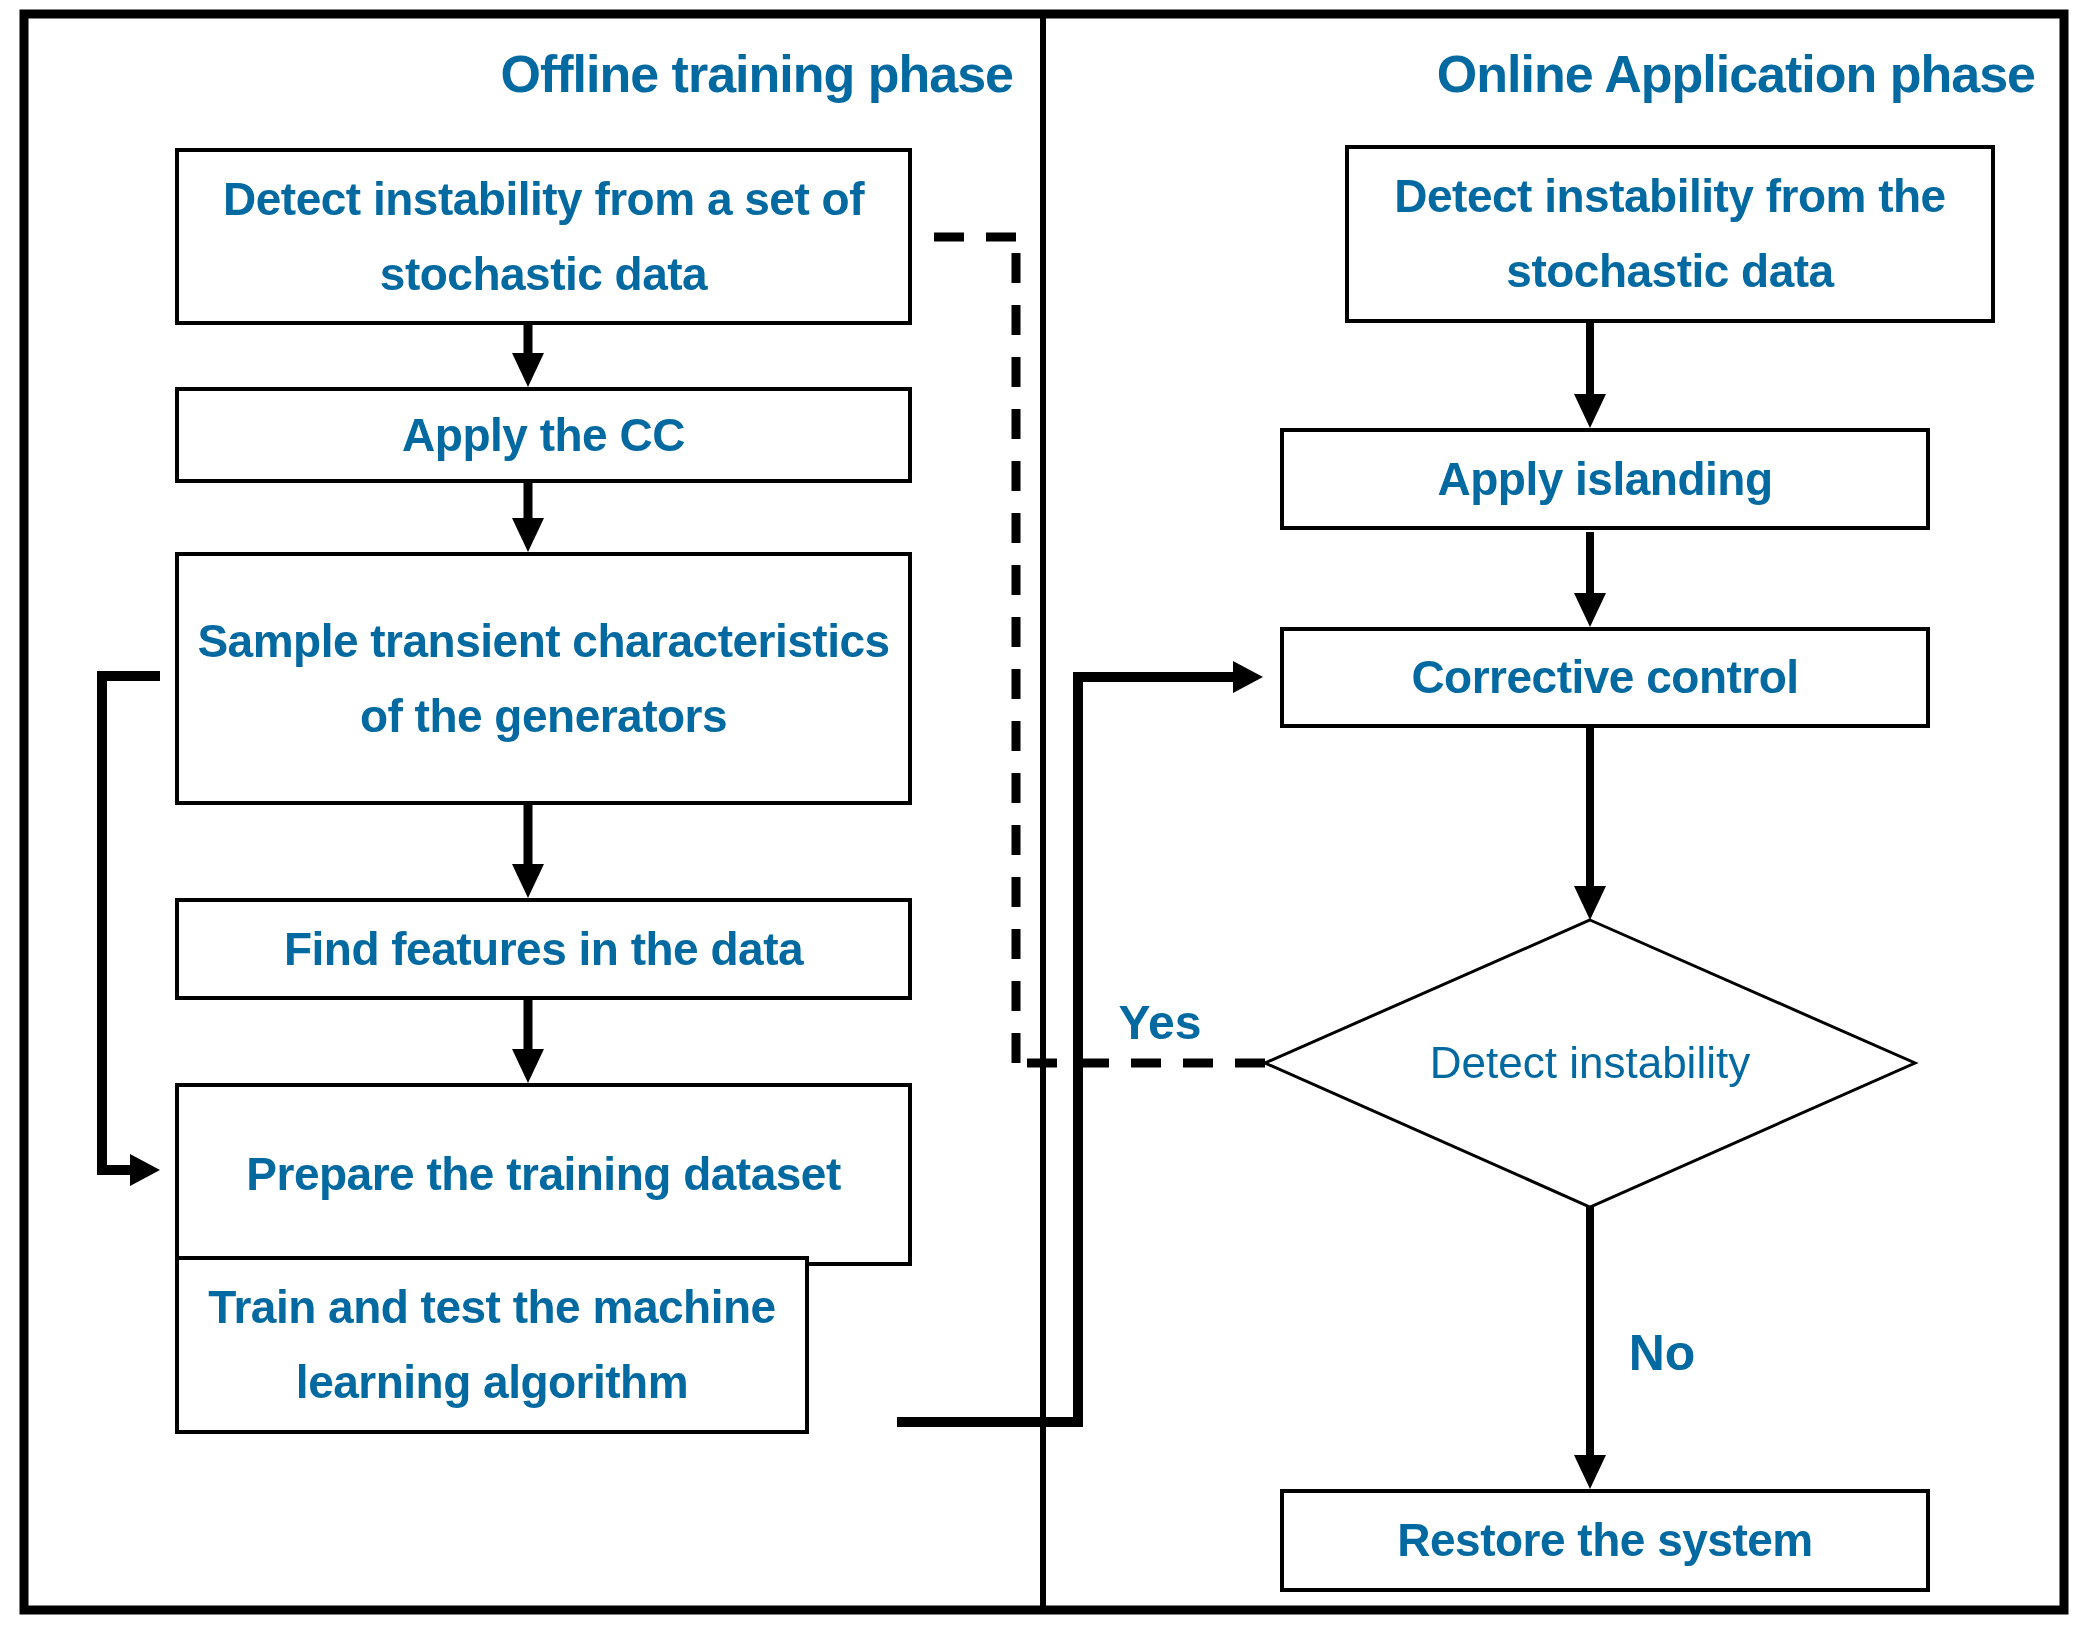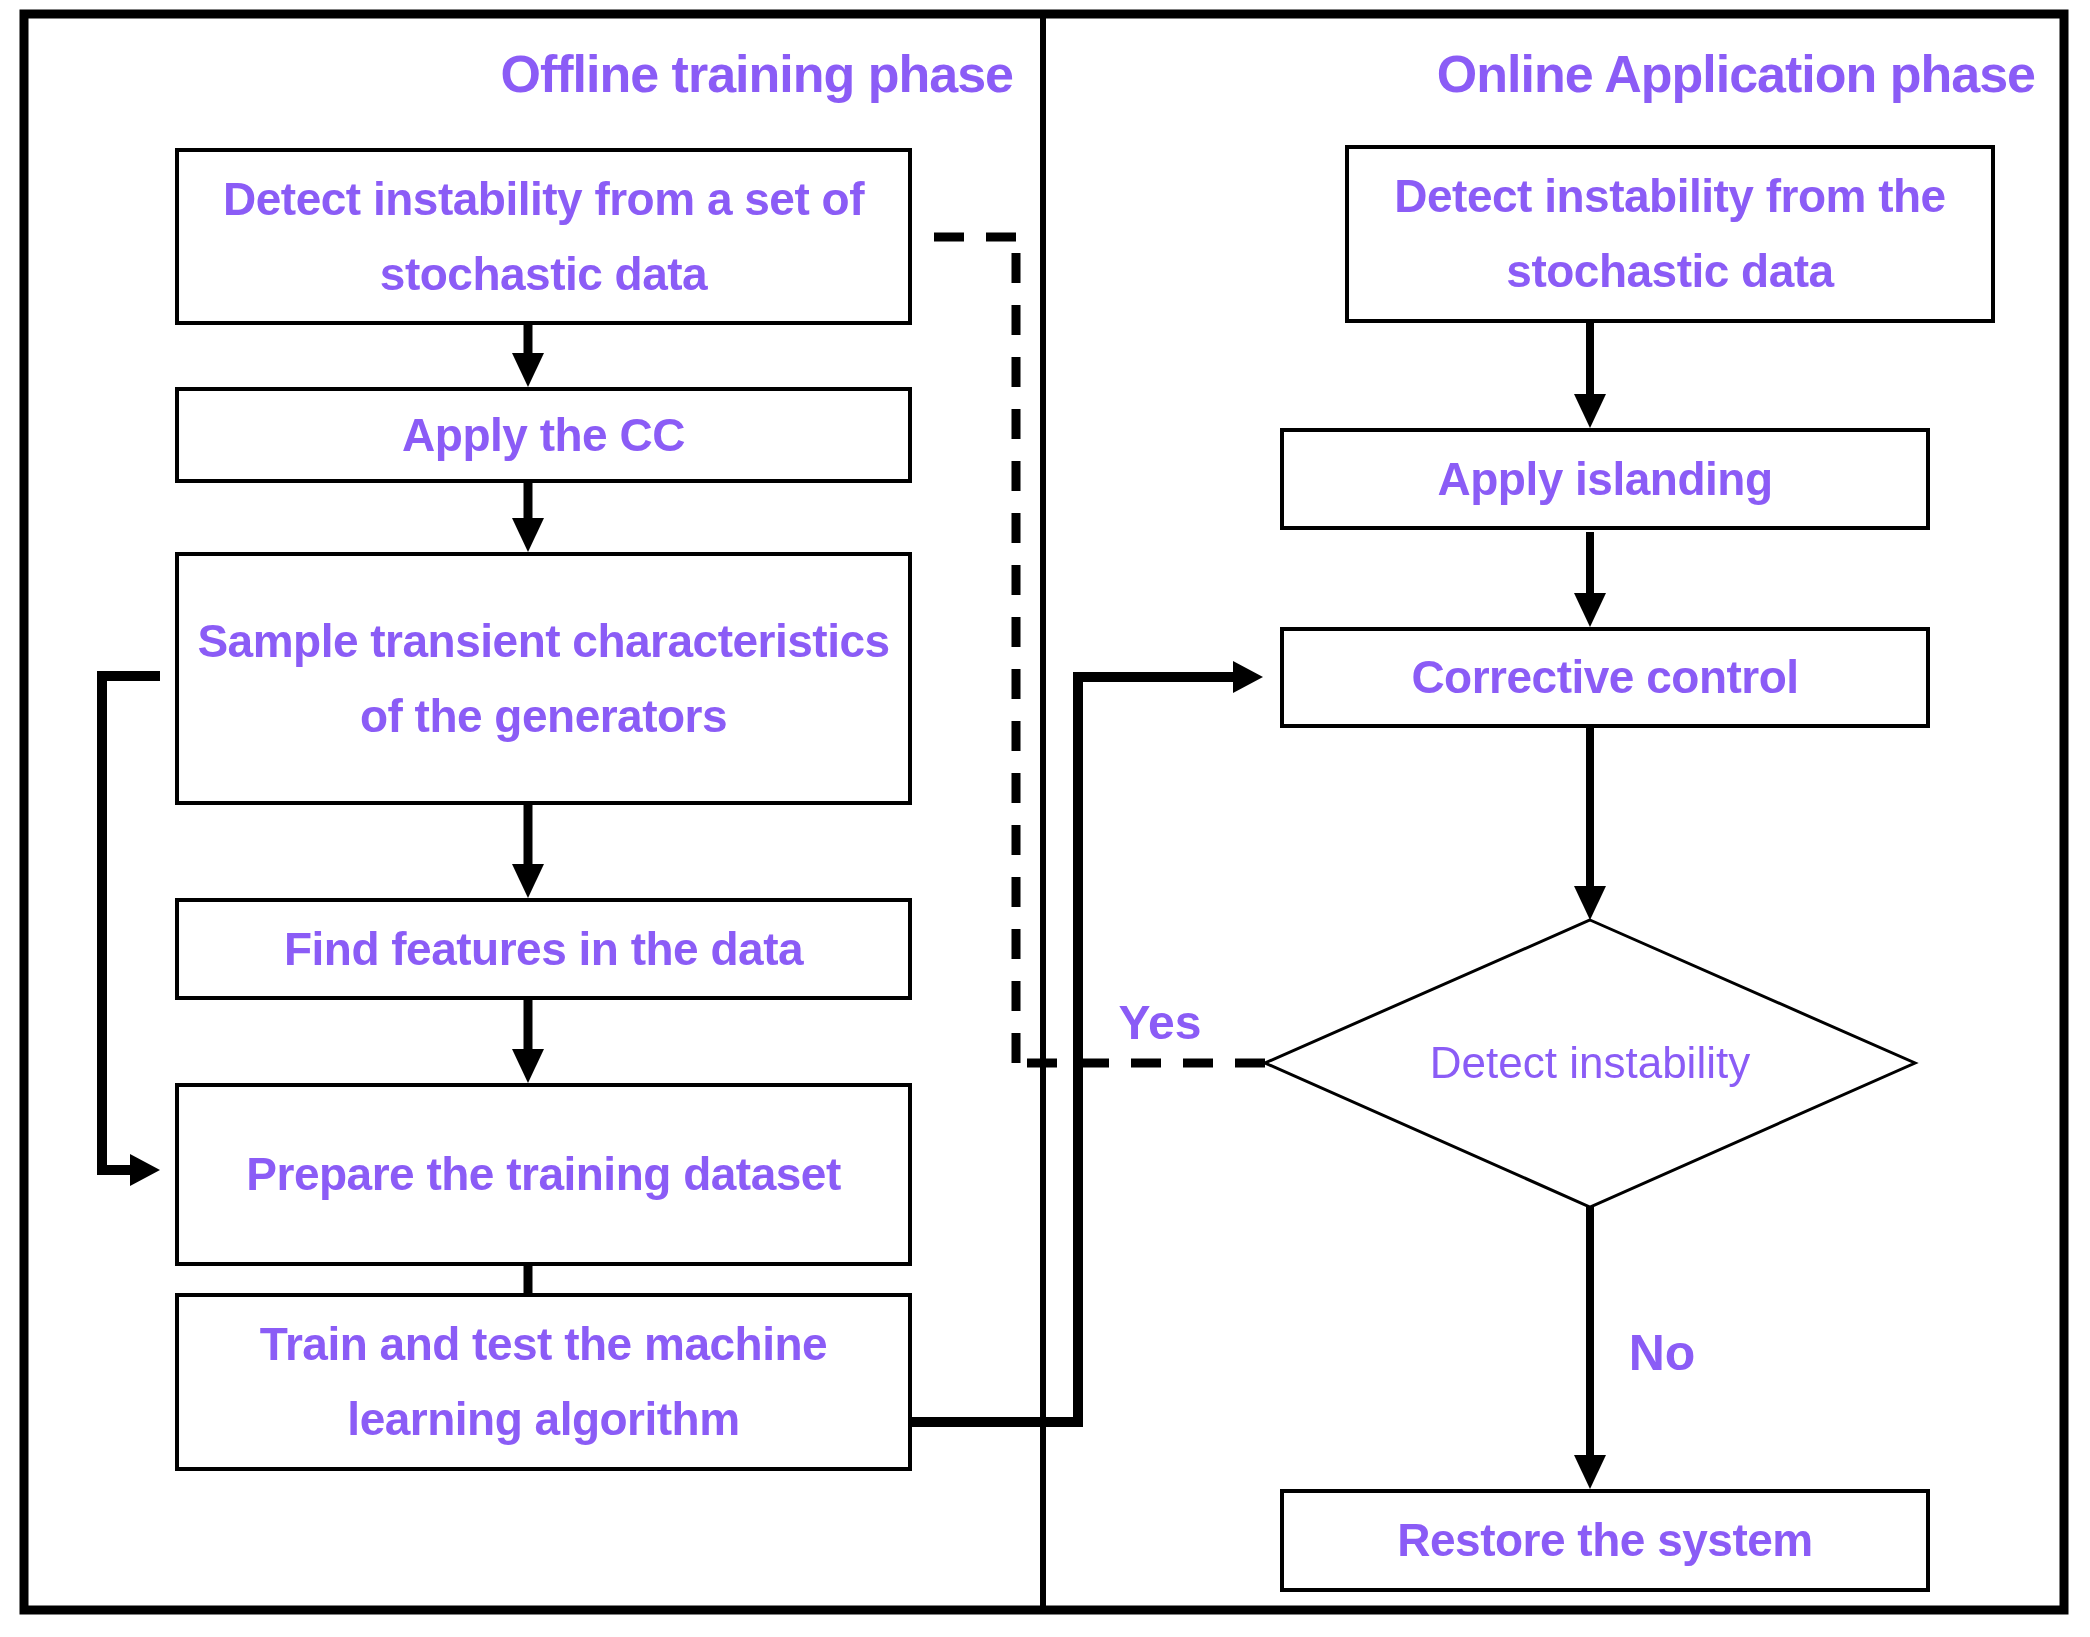--- a/index.html
+++ b/index.html
@@ -2,21 +2,21 @@
 <html><head>
 <meta charset="utf-8">
 <style>
   html, body { margin: 0; padding: 0; background: #ffffff; }
   #canvas {
     position: relative;
     width: 2090px;
     height: 1637px;
     background: #ffffff;
     font-family: "Liberation Sans", sans-serif;
-    color: #8b5cf6;
+    color: #0369a1;
   }
   #wires {
     position: absolute;
     left: 0; top: 0;
     width: 2090px; height: 1637px;
     z-index: 0;
   }
   .node {
     position: absolute;
     z-index: 1;
@@ -118,21 +118,21 @@
   </svg>
 
   <div class="phase-title" style="left:400px; top:42px; width:613px; height:64px; line-height:64px;">Offline training phase</div>
   <div class="phase-title" style="left:1330px; top:42px; width:705px; height:64px; line-height:64px;">Online Application phase</div>
 
   <div class="node" style="left:160px; top:148px; width:737px; height:177px;">Detect instability from a set of stochastic data</div>
   <div class="node" style="left:160px; top:387px; width:737px; height:96px;">Apply the CC</div>
   <div class="node" style="left:160px; top:552px; width:737px; height:253px;">Sample transient characteristics of the generators</div>
   <div class="node" style="left:160px; top:898px; width:737px; height:102px;">Find features in the data</div>
   <div class="node" style="left:160px; top:1083px; width:737px; height:183px;">Prepare the training dataset</div>
-  <div class="node" style="left:160px; top:1293px; width:737px; height:178px;text-align:center;">Train and test the machine learning algorithm</div>
+  <div class="node" style="left:160px; top:1256px; width:634px; height:178px;text-align:center;">Train and test the machine learning algorithm</div>
 
   <div class="node" style="left:1330px; top:145px; width:650px; height:178px;">Detect instability from the stochastic data</div>
   <div class="node" style="left:1265px; top:428px; width:650px; height:102px;">Apply islanding</div>
   <div class="node" style="left:1265px; top:627px; width:650px; height:101px;">Corrective control</div>
   <div class="node" style="left:1265px; top:1489px; width:650px; height:103px;">Restore the system</div>
 
   <div class="diamond-label" style="left:1420px; top:975px; width:340px; height:176px;">Detect instability</div>
 
   <div class="float-label" style="left:1100px; top:993px; width:120px; height:58px; font-size:48px;">Yes</div>
   <div class="float-label" style="left:1602px; top:1322px; width:120px; height:62px; font-size:50px;">No</div>

